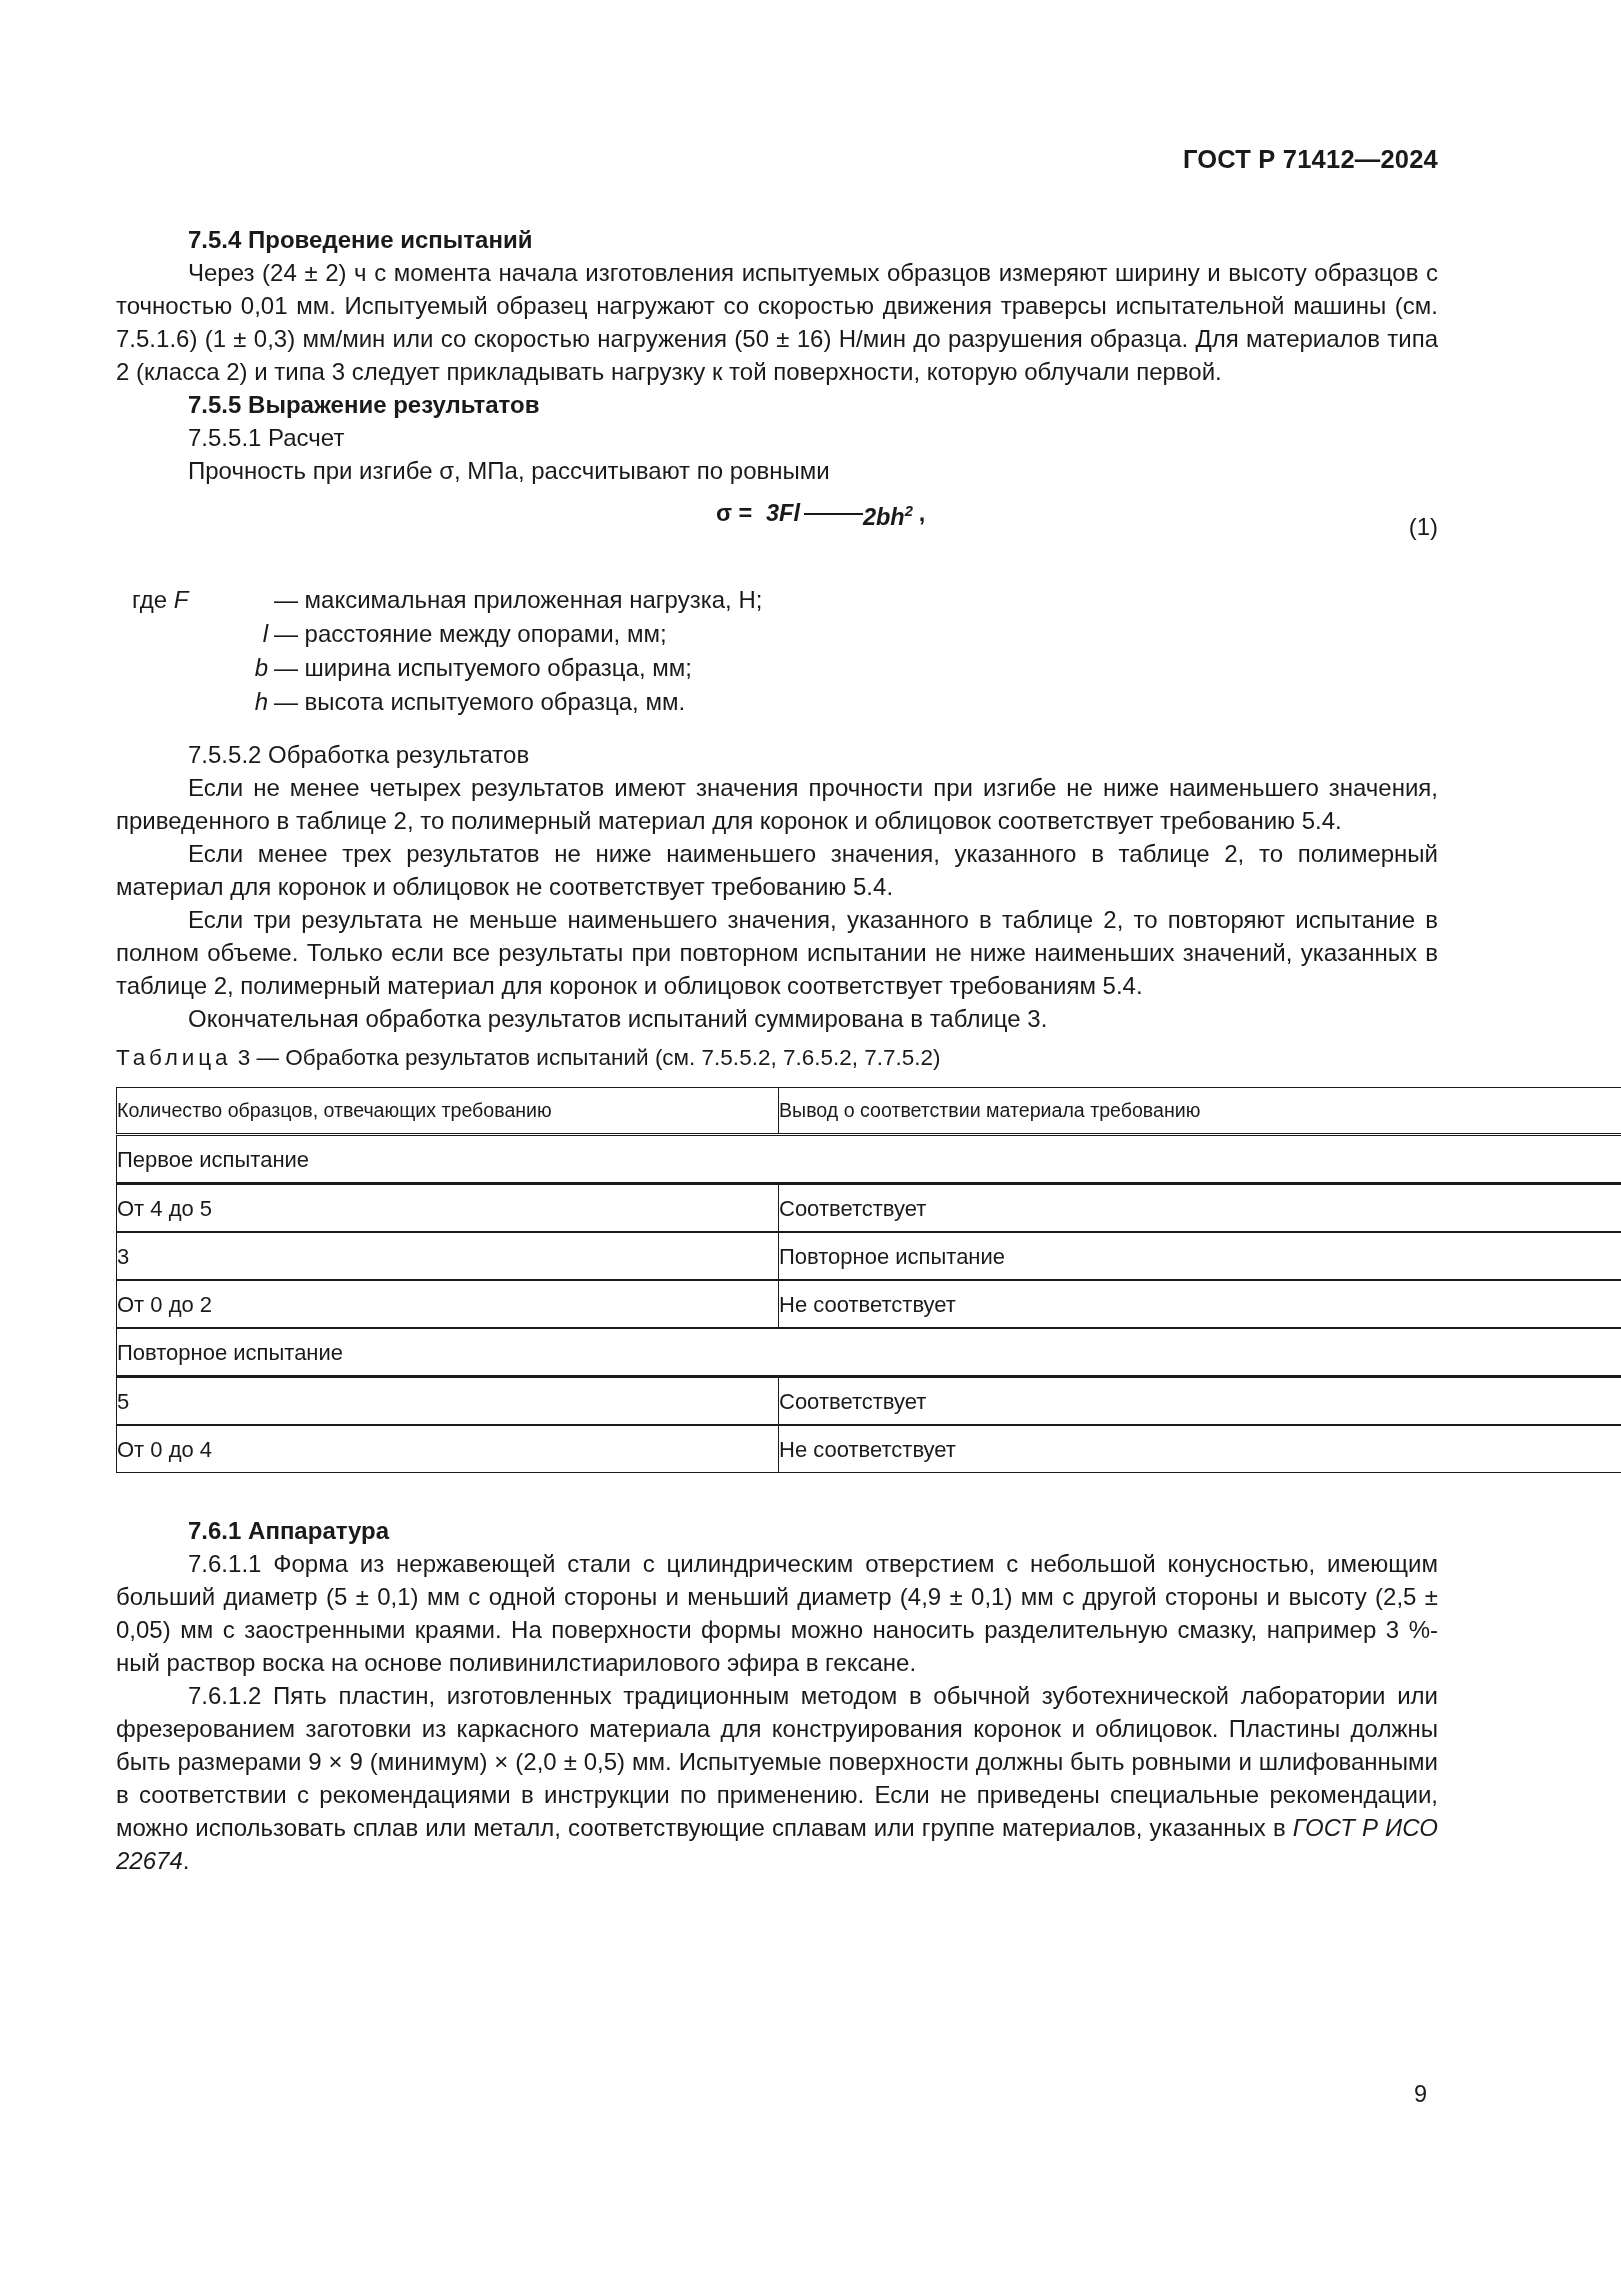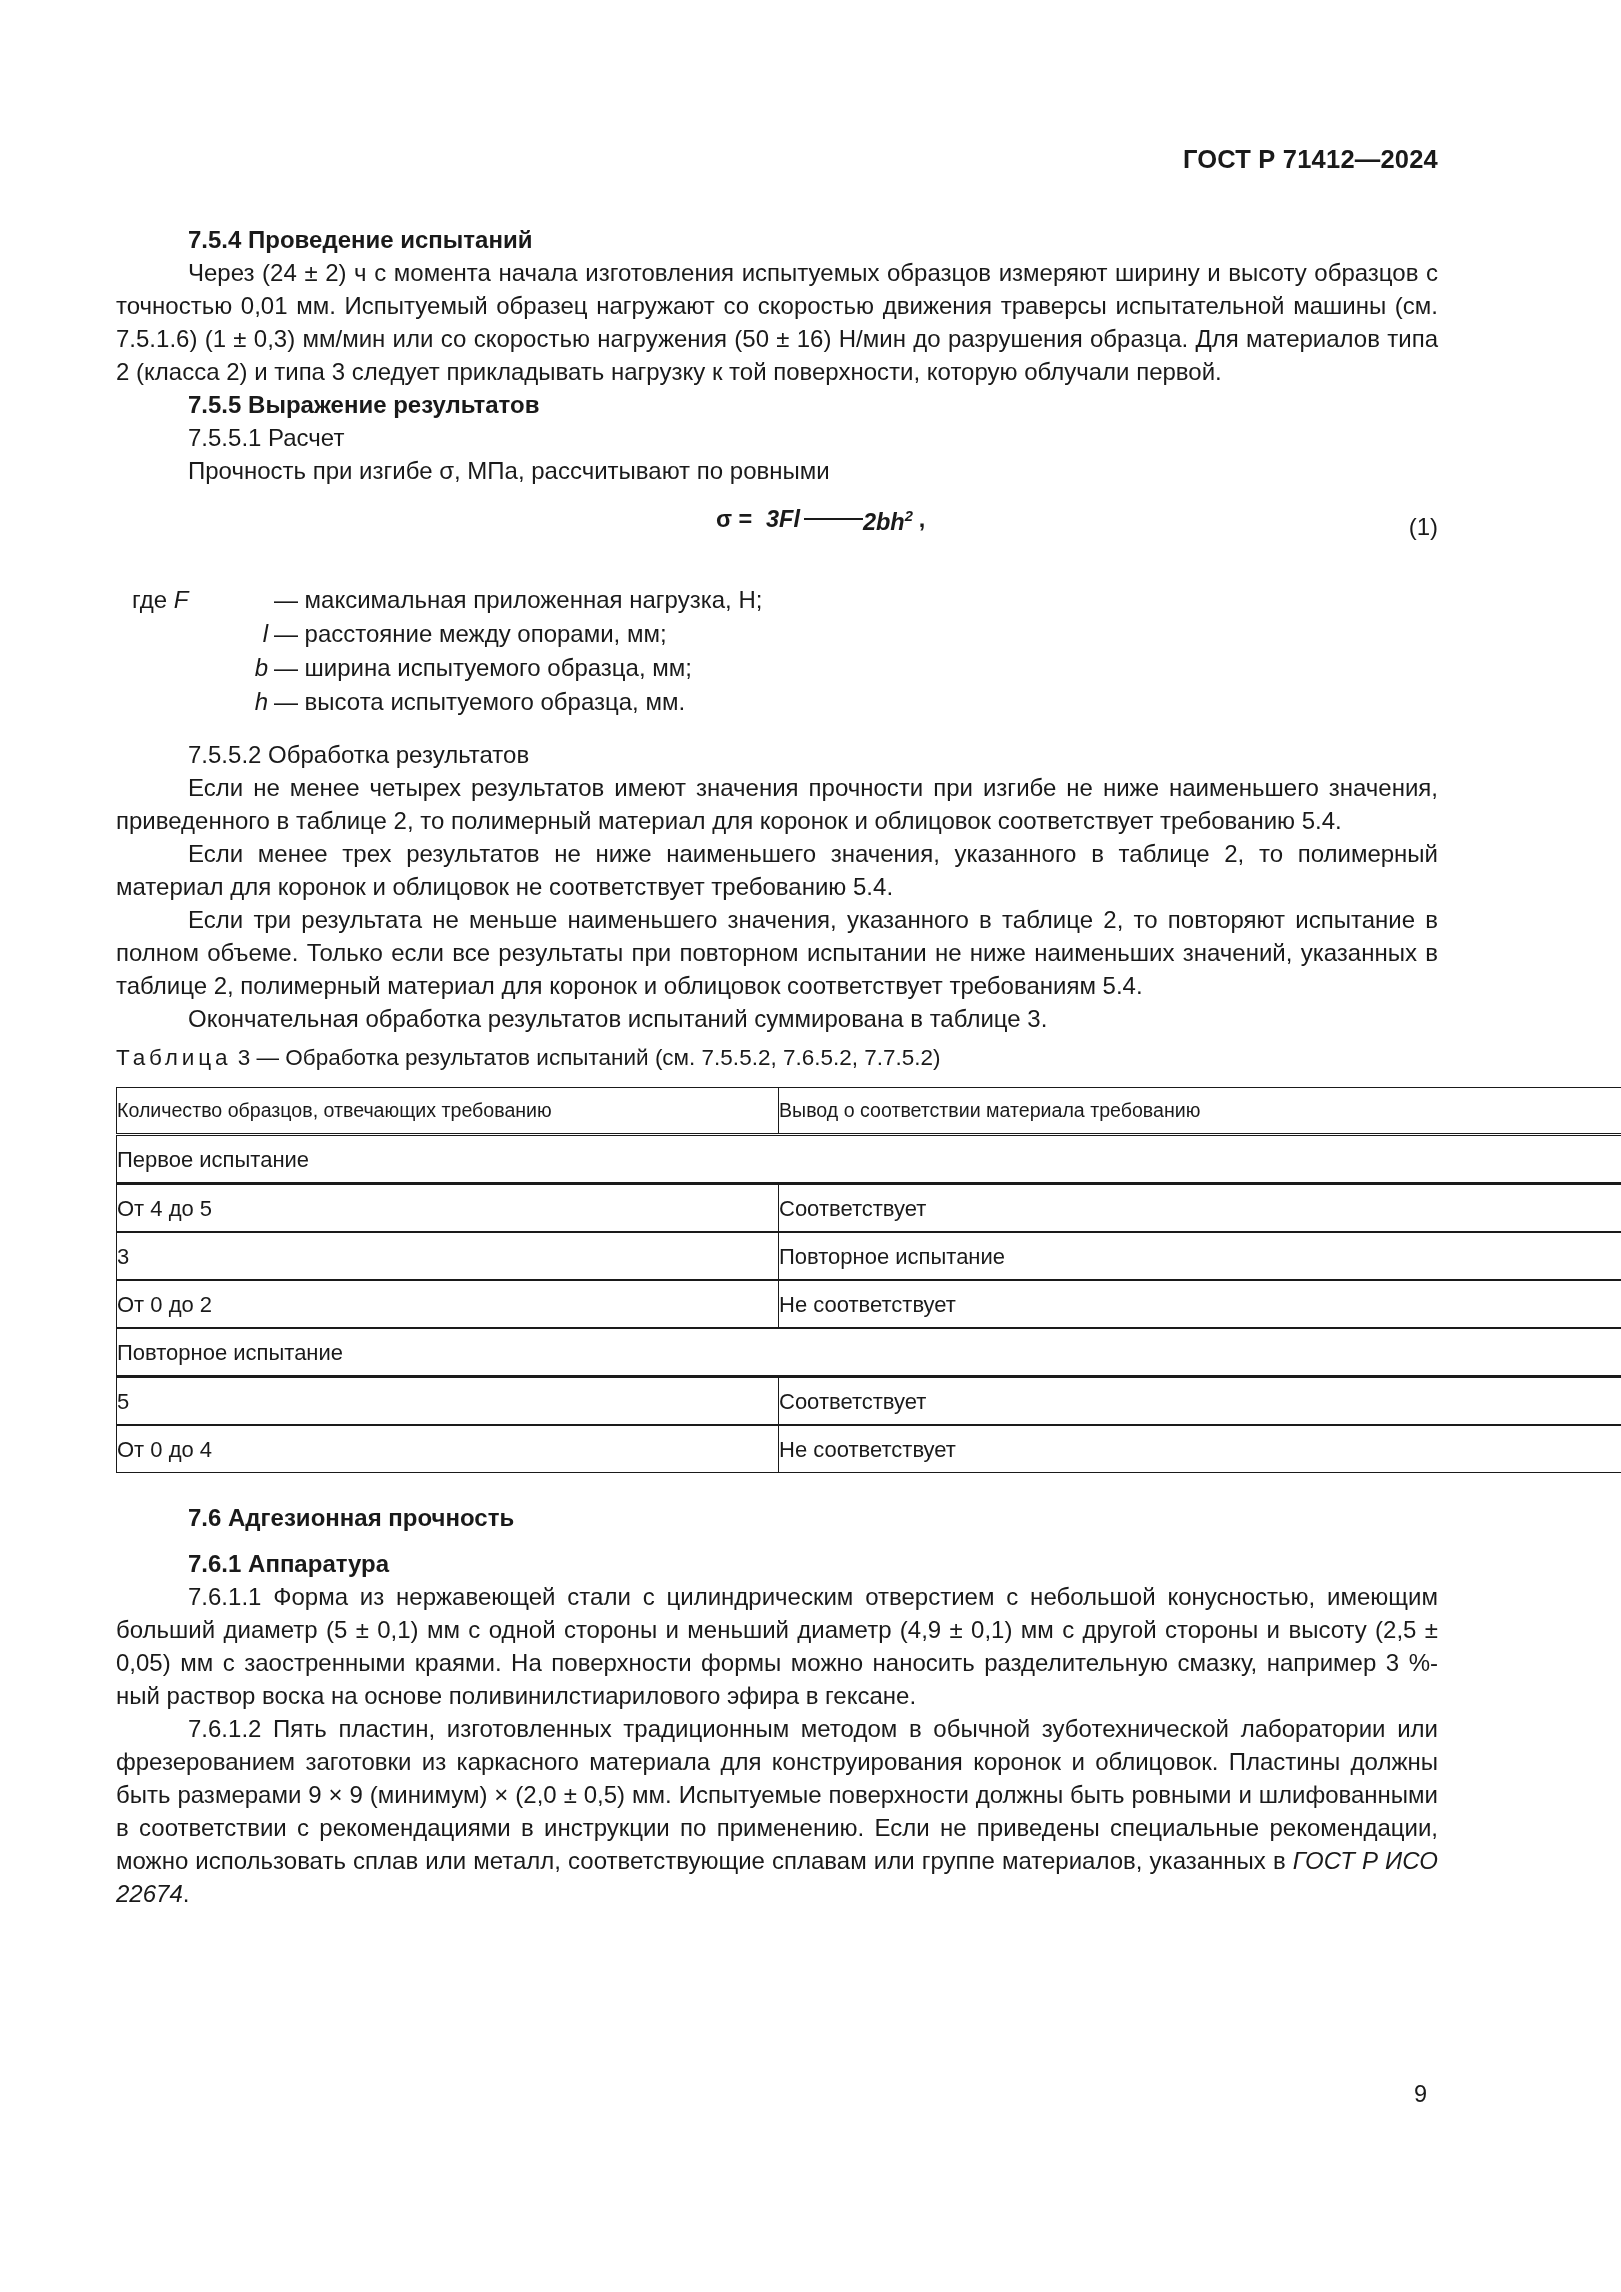--- a/index.html
+++ b/index.html
@@ -22,21 +22,21 @@
     .formula-row {
       position: relative; height: 74px; margin-top: 5.9px;
     }
     .formula {
       position: absolute; left: 600px; top: 3.9px;
       display: flex; align-items: center; font-weight: bold; font-size: 23.5px;
     }
     .frac { display: inline-flex; flex-direction: row; align-items: center; margin: 0 5.9px 0 9.8px; }
     .frac .num { font-style: italic; line-height: 29px; padding: 0 3.9px; }
     .frac .bar { width: 59px; border-top: 2.9px solid #1a1a1a; }
-    .frac .den { font-style: italic; line-height: 39px; }
+    .frac .den { font-style: italic; line-height: 28px; }
     .frac sup { font-size: 14.7px; }
     .eqnum { position: absolute; right: 0; top: 17.6px; }
     .defs { margin: 16px; }
     .def { display: flex; line-height: 34px; }
     .def .sym { width: 136px; text-align: right; }
     .def .sym i { font-style: italic; }
     .def .desc { padding-left: 5.9px; }
     .caption { margin-top: 7.8px; font-size: 22.5px; line-height: 29px; }
     .spaced { letter-spacing: 3.9px; margin-top: 16px; }
     table.t3 {
@@ -138,21 +138,20 @@
       <td>Соответствует</td>
     </tr>
     <tr>
       <td>От 0 до 4</td>
       <td>Не соответствует</td>
     </tr>
   </tbody>
     </table>
 
   <div style="height:27.4px"></div>
-  <p class="p ind h">7.6 Адгезионная прочность</p>
   <div style="height:13.7px"></div>
   <p class="p ind h">7.6.1 Аппаратура</p>
   <p class="p ind">7.6.1.1 Форма из нержавеющей стали с цилиндрическим отверстием с небольшой конусностью, имеющим больший диаметр (5 ± 0,1) мм с одной стороны и меньший диаметр (4,9 ± 0,1) мм с другой стороны и высоту (2,5 ± 0,05) мм с заостренными краями. На поверхности формы можно наносить разделительную смазку, например 3 %-ный раствор воска на основе поливинилстиарилового эфира в гексане.</p>
   <p class="p ind"><span>7.6.1.2 Пять пластин, изготовленных традиционным методом в обычной зуботехнической лаборатории или фрезерованием заготовки из каркасного материала для конструирования коронок и облицовок. Пластины должны быть размерами 9 × 9 (минимум) × (2,0 ± 0,5) мм. Испытуемые поверхности должны быть ровными и шлифованными в соответствии с рекомендациями в инструкции по применению. Если не приведены специальные рекомендации, можно использовать сплав или металл, соответствующие сплавам или группе материалов, указанных в </span><i>ГОСТ Р ИСО 22674</i><span>.</span></p>
 </div>
 
 <div class="page-number">9</div>
 
 
 </body></html>

